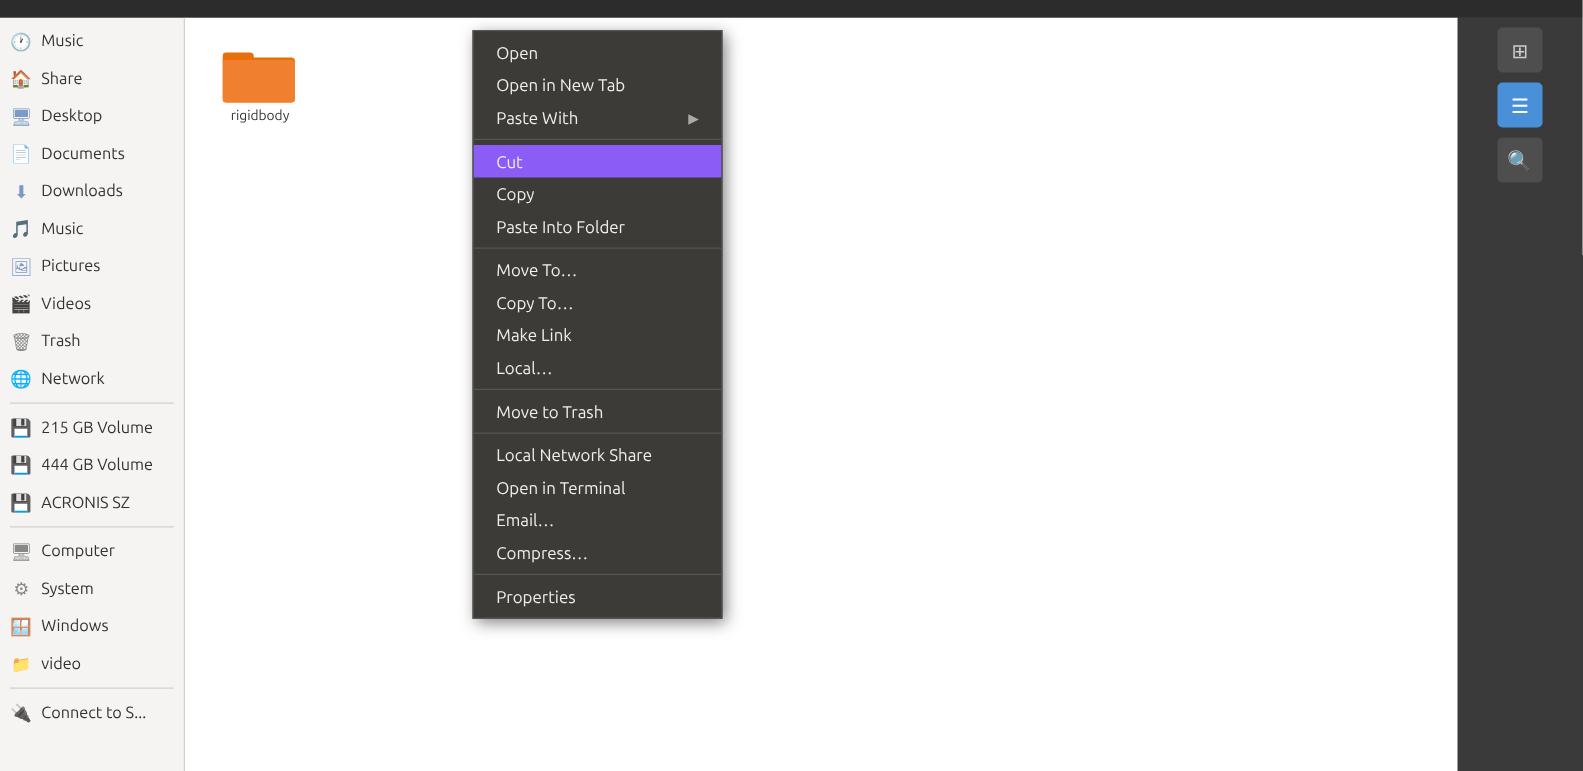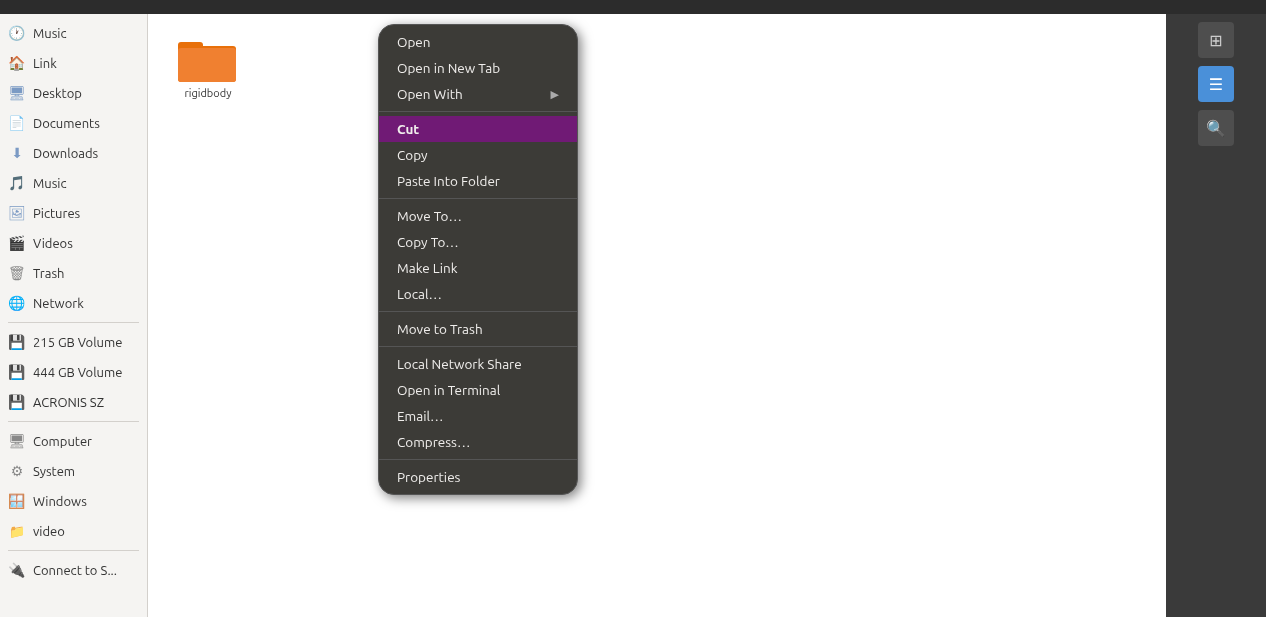--- a/index.html
+++ b/index.html
@@ -129,40 +129,39 @@
     }
 
     
     .context-menu {
       position: absolute;
       top: 10px;
       left: 230px;
       width: 200px;
       background: #3c3b37;
       border: 1px solid #555;
-      border-radius: 16px;
+      border-radius: 0;
       box-shadow: 3px 3px 12px rgba(0,0,0,0.5);
       z-index: 100;
       padding: 4px 0;
       color: #f0eeec;
       font-size: 13.5px;
     }
 
     .context-menu-item {
       padding: 5px 18px;
       cursor: pointer;
       display: flex;
       align-items: center;
       justify-content: space-between;
       white-space: nowrap;
     }
 
     .context-menu-item.active {
-      background: #701a75;
-      font-weight: bold;
+      background: #8b5cf6;
     }
 
     .context-menu-separator {
       height: 1px;
       background: #555;
       margin: 4px 0;
     }
 
     .context-menu-item .arrow {
       font-size: 11px;
@@ -192,21 +191,21 @@
 <div class="main-area">
 
   <div class="sidebar">
 
     <div class="sidebar-item">
       <span class="icon icon-recent">🕐</span>
       <span>Music</span>
     </div>
     <div class="sidebar-item">
       <span class="icon icon-home">🏠</span>
-      <span>Link</span>
+      <span>Share</span>
     </div>
     <div class="sidebar-item">
       <span class="icon icon-desktop">🖥</span>
       <span>Desktop</span>
     </div>
     <div class="sidebar-item">
       <span class="icon icon-documents">📄</span>
       <span>Documents</span>
     </div>
     <div class="sidebar-item">
@@ -289,21 +288,21 @@
 
     <div class="context-menu">
 
       <div class="context-menu-item">
         <span>Open</span>
       </div>
       <div class="context-menu-item">
         <span>Open in New Tab</span>
       </div>
       <div class="context-menu-item">
-        <span>Open With</span>
+        <span>Paste With</span>
         <span class="arrow">▶</span>
       </div>
 
       <div class="context-menu-separator"></div>
 
       <div class="context-menu-item active">
         <span>Cut</span>
       </div>
       <div class="context-menu-item">
         <span>Copy</span>

